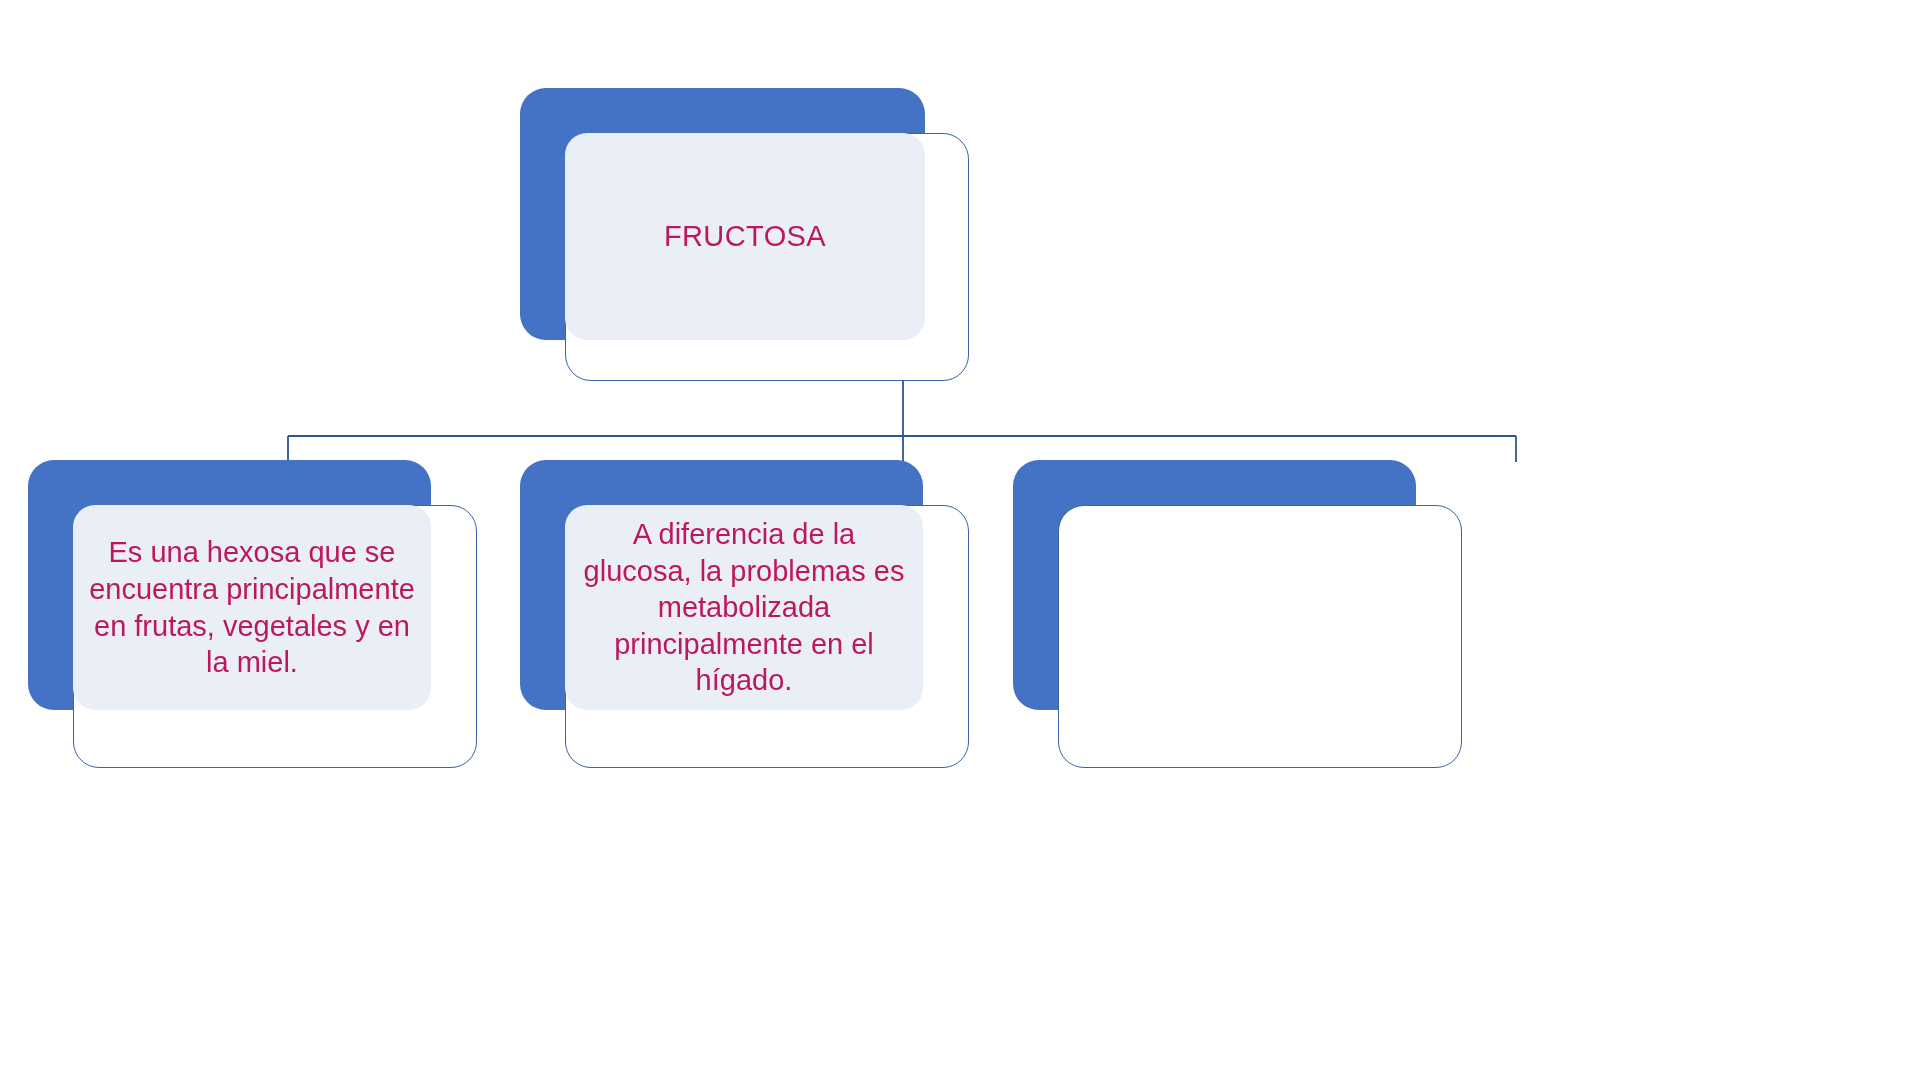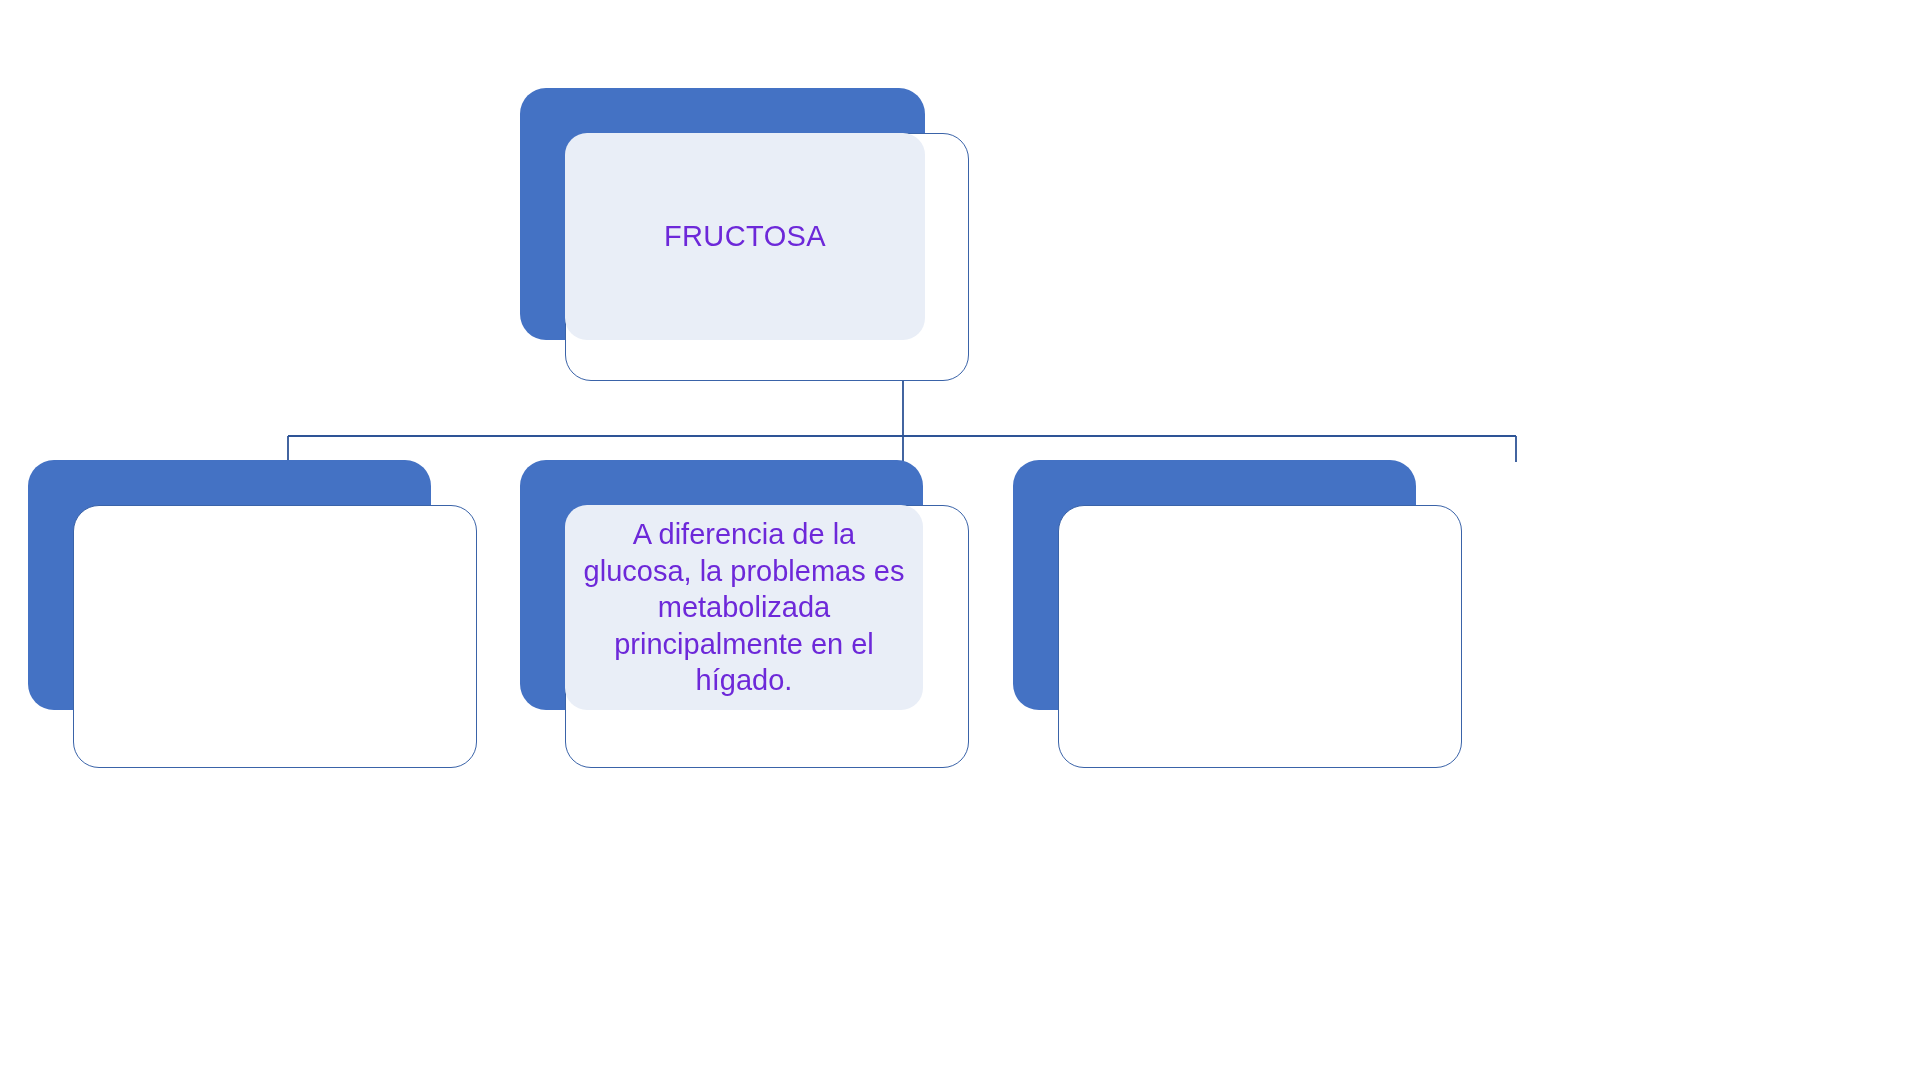--- a/index.html
+++ b/index.html
@@ -50,21 +50,21 @@
   }
   .layer-fill {
     background: #E9EEF7;
     border-radius: 22px;
     display: flex;
     align-items: center;
     justify-content: center;
     text-align: center;
   }
   .node-text {
-    color: #6d28d9;
+    color: #be185d;
     line-height: 1.26;
     padding: 0 14px;
     white-space: pre-line;
   }
 
   
   #node-root { left: 520px; top: 88px; width: 460px; height: 300px; }
   #node-root .layer-shadow  { left: 0px;  top: 0px;   width: 405px; height: 252px; }
   #node-root .layer-outline { left: 45px; top: 45px;  width: 404px; height: 248px; }
   #node-root .layer-fill    { left: 45px; top: 45px;  width: 360px; height: 207px; }
@@ -103,20 +103,23 @@
     <div class="layer-shadow"></div>
     <div class="layer-outline"></div>
     <div class="layer-fill">
       <span class="node-text">FRUCTOSA</span>
     </div>
   </div>
 
   <div class="node child" id="node-child-0">
     <div class="layer-shadow"></div>
     <div class="layer-outline"></div>
+    <div class="layer-fill">
+      <span class="node-text">Es una hexosa que se encuentra principalmente en frutas, vegetales y en la miel.</span>
+    </div>
   </div>
 
   <div class="node child" id="node-child-1">
     <div class="layer-shadow"></div>
     <div class="layer-outline"></div>
     <div class="layer-fill">
       <span class="node-text">A diferencia de la glucosa, la problemas es metabolizada principalmente en el hígado.</span>
     </div>
   </div>
 

